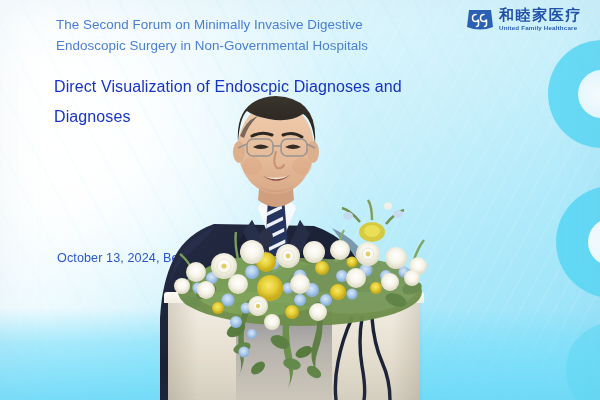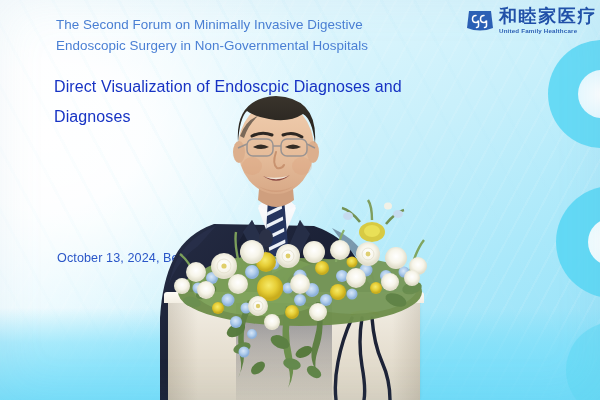--- a/index.html
+++ b/index.html
@@ -125,21 +125,21 @@
     gap: 5px;
     z-index: 9;
   }
   .logo-mark {
     width: 28px; height: 25px;
     display: block;
   }
   .logo-text { display: flex; flex-direction: column; line-height: 1; }
   .logo-cn {
     color: #1f4fa8;
-    font-size: 18px;
+    font-size: 15px;
     letter-spacing: 1.6px;
     font-weight: 700;
     font-family: "DejaVu Sans", sans-serif;
   }
   .logo-en {
     color: #2a5fb5;
     font-size: 6.2px;
     letter-spacing: 0.18px;
     font-weight: 700;
     margin-top: 2.5px;

